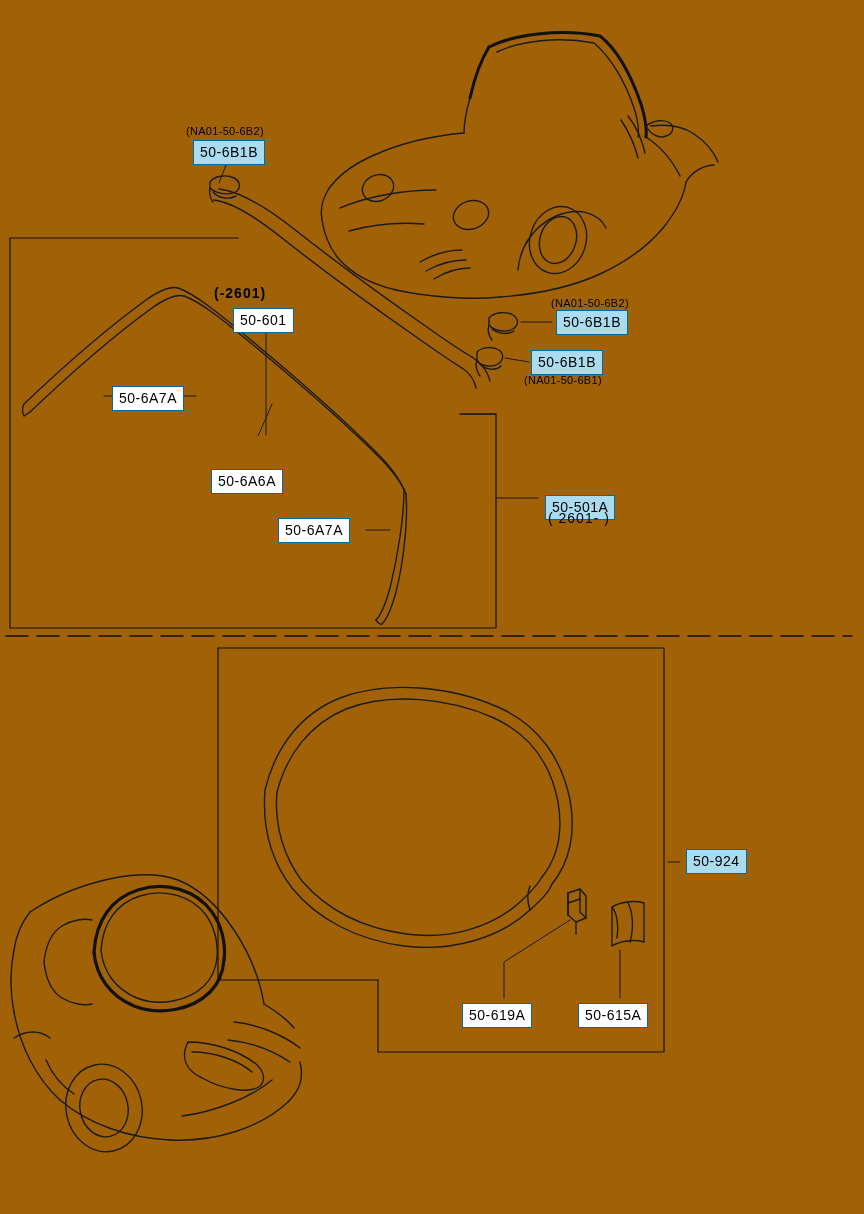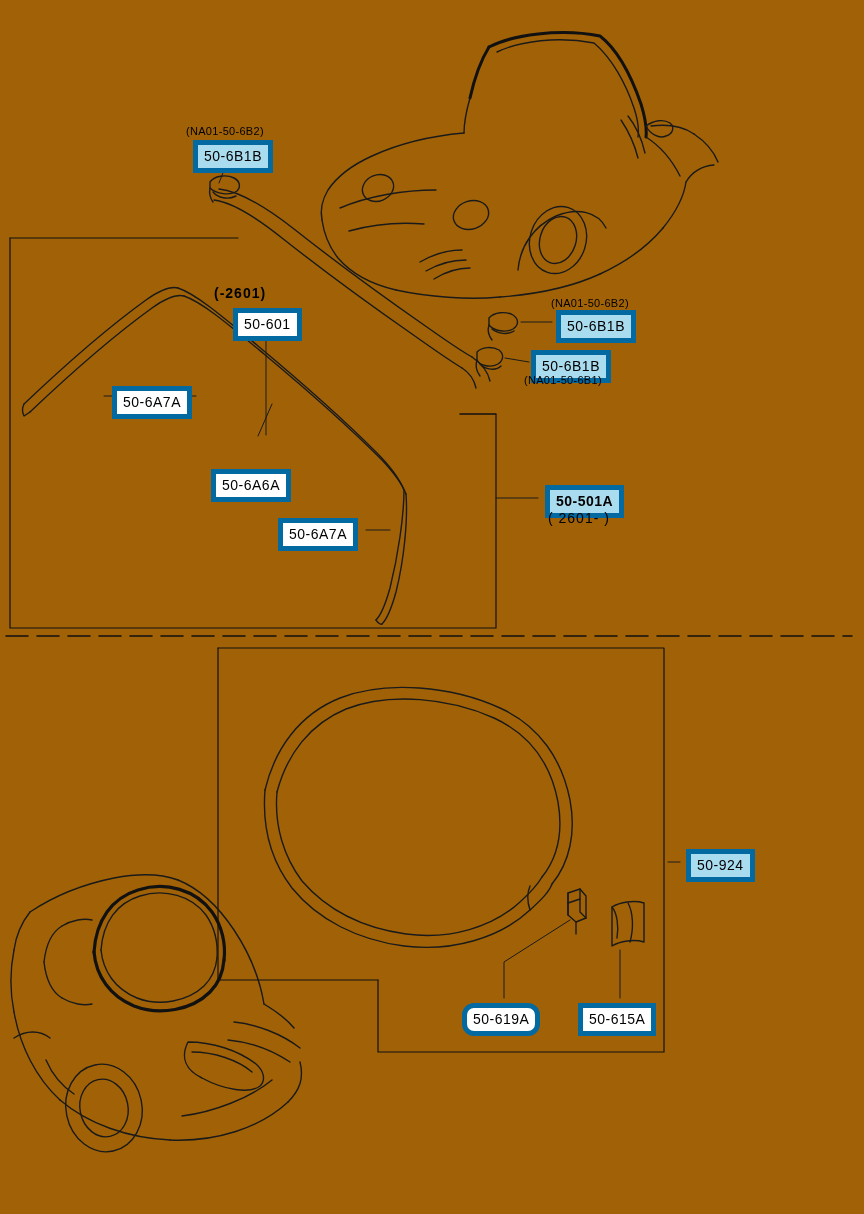--- a/index.html
+++ b/index.html
@@ -20,21 +20,21 @@
   #art {
     position: absolute;
     left: 0;
     top: 0;
     width: 864px;
     height: 1214px;
   }
   .label {
     position: absolute;
     box-sizing: border-box;
-    border: 5px solid #0369a1;
+    border: 1px solid #0369a1;
     background: #ffffff;
     color: #000000;
     font-size: 14px;
     line-height: 1;
     letter-spacing: 0.5px;
     padding: 4px 6px 5px 6px;
     white-space: nowrap;
     font-family: "Liberation Sans", sans-serif;
   }
   .label.hl {
@@ -228,21 +228,21 @@
       <div class="plain" style="left: 186px; top: 126px;">(NA01-50-6B2)</div>
       <div class="label hl" style="left: 193px; top: 140px;">50-6B1B</div>
       <div class="plain big" style="left: 214px; top: 286px; font-weight: bold;">(-2601)</div>
       <div class="label" style="left: 233px; top: 308px;">50-601</div>
       <div class="plain" style="left: 551px; top: 298px;">(NA01-50-6B2)</div>
       <div class="label hl" style="left: 556px; top: 310px;">50-6B1B</div>
       <div class="label hl" style="left: 531px; top: 350px;">50-6B1B</div>
       <div class="plain" style="left: 524px; top: 375px;">(NA01-50-6B1)</div>
       <div class="label" style="left: 112px; top: 386px;">50-6A7A</div>
       <div class="label" style="left: 211px; top: 442px; margin-top: 27px;">50-6A6A</div>
-      <div class="label hl" style="left: 545px; top: 485px; font-weight: bold;">50-501A</div>
+      <div class="label hl" style="left: 545px; top: 495px;">50-501A</div>
       <div class="plain big" style="left: 548px; top: 511px;">( 2601- )</div>
       <div class="label" style="left: 278px; top: 518px;">50-6A7A</div>
       <div class="label hl" style="left: 686px; top: 849px;">50-924</div>
-      <div class="label" style="left: 462px; top: 1003px; border-radius: 12px;">50-619A</div>
+      <div class="label" style="left: 462px; top: 1003px;">50-619A</div>
       <div class="label" style="left: 578px; top: 1003px;">50-615A</div>
     </div>
 
 </div>
 
 </body></html>

